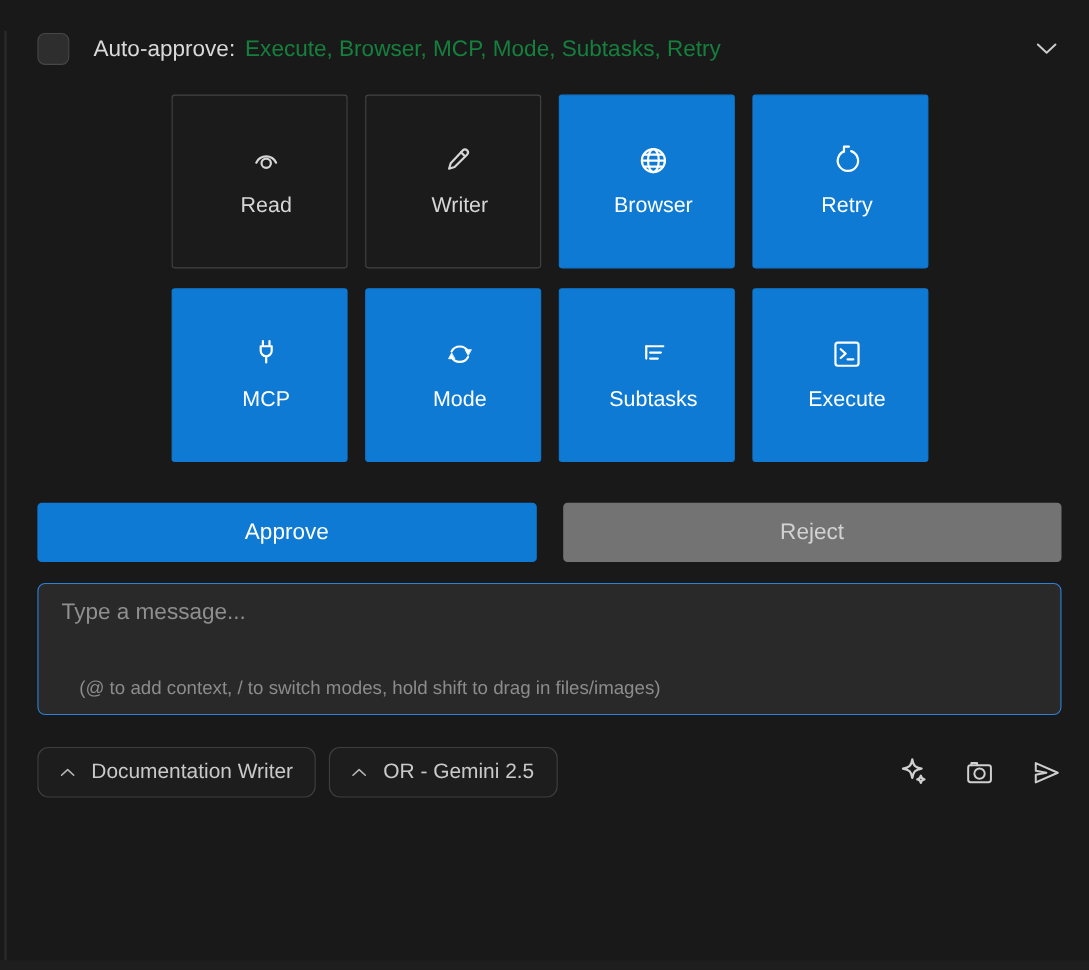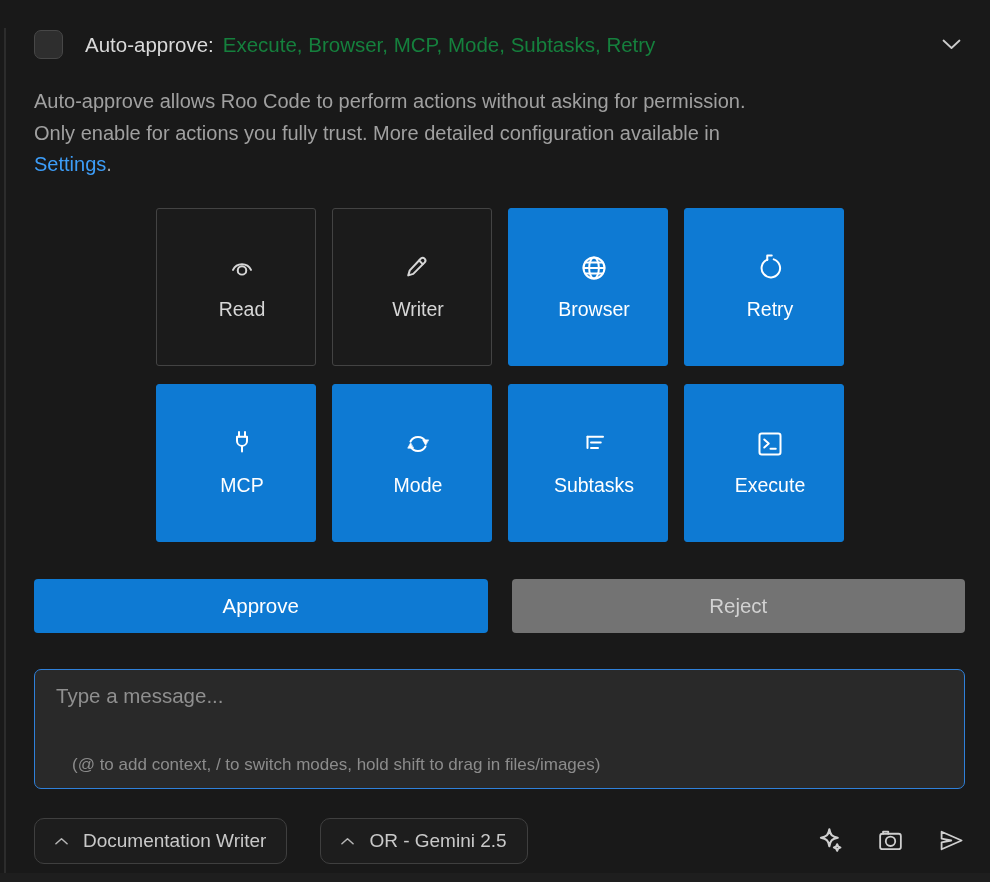--- a/index.html
+++ b/index.html
@@ -60,36 +60,36 @@
   .btn {
     flex: 1 1 0; height: 54px; border: none; border-radius: 4px;
     font-size: 20.5px; font-family: inherit; cursor: pointer;
     display: flex; align-items: center; justify-content: center;
   }
   .btn-approve { background: var(--accent, #0e7ad3); color: #ffffff; }
   .btn-reject  { background: #737373; color: #d2d2d2; }
 
   
   .chatbox {
-    margin-top: 36px; height: 120px;
+    margin-top: 19px; height: 120px;
     background: #292929; border: 1.5px solid #2f80d9; border-radius: 7px;
     position: relative; padding: 14px 21px;
   }
   .chatbox textarea {
     width: 100%; height: 58px; background: transparent; border: none; outline: none;
     resize: none; font-family: inherit; font-size: 20.5px; color: #d6d6d6;
   }
   .chatbox textarea::placeholder { color: #8f8f8f; opacity: 1; }
   .chat-hint {
     position: absolute; left: 37px; bottom: 13px;
     font-size: 17px; color: #8c8c8c; white-space: nowrap;
   }
 
   
-  .footer { display: flex; margin-top: 29px; gap: 21px; }
+  .footer { display: flex; margin-top: 29px; }
   .pill {
     height: 46px; border: 1px solid #3f3f3f; border-radius: 10px;
     background: #1d1d1d; padding: 0 20px;
     display: flex; align-items: center; gap: 15px;
     font-size: 19px; color: #c9c9c9; cursor: pointer; white-space: nowrap;
   }
   .pill + .pill { margin-left: 12px; }
   .pill .chev-up { display: flex; color: #b5b5b5; }
   .footer-icons { margin-left: auto; display: flex; align-items: center; gap: 34px; }
   .footer-icon { display: flex; color: #cfcfcf; cursor: pointer; }
@@ -108,25 +108,20 @@
     <div class="header-label">
       <span>Auto-approve:</span><span class="header-summary">Execute, Browser, MCP, Mode, Subtasks, Retry</span>
     </div>
     <span class="chevron-down">
       <svg width="19" height="11" viewBox="0 0 19 11" fill="none" stroke="currentColor" stroke-width="1.8" stroke-linecap="round" stroke-linejoin="round">
           <path d="M1.5 1.5 L9.5 9 L17.5 1.5"></path>
         </svg>
     </span>
   </div>
 
-  <div class="description">
-    <div>Auto-approve allows Roo Code to perform actions without asking for permission.</div>
-    <div>Only enable for actions you fully trust. More detailed configuration available in</div>
-    <div><a class="settings-link">Settings</a><span>.</span></div>
-  </div>
 
   <div class="grid">
       <div class="toggle">
         <span class="ticon">
           <svg width="30" height="30" viewBox="0 0 24 24" fill="none" stroke="currentColor" stroke-width="1.6" stroke-linecap="round" stroke-linejoin="round">
             <path d="M4.8 13.5 A 8 8 0 0 1 19.2 13.5"></path>
             <circle cx="12" cy="13.9" r="3.4"></circle>
           </svg>
         </span>
         <span class="tlabel">Read</span>

